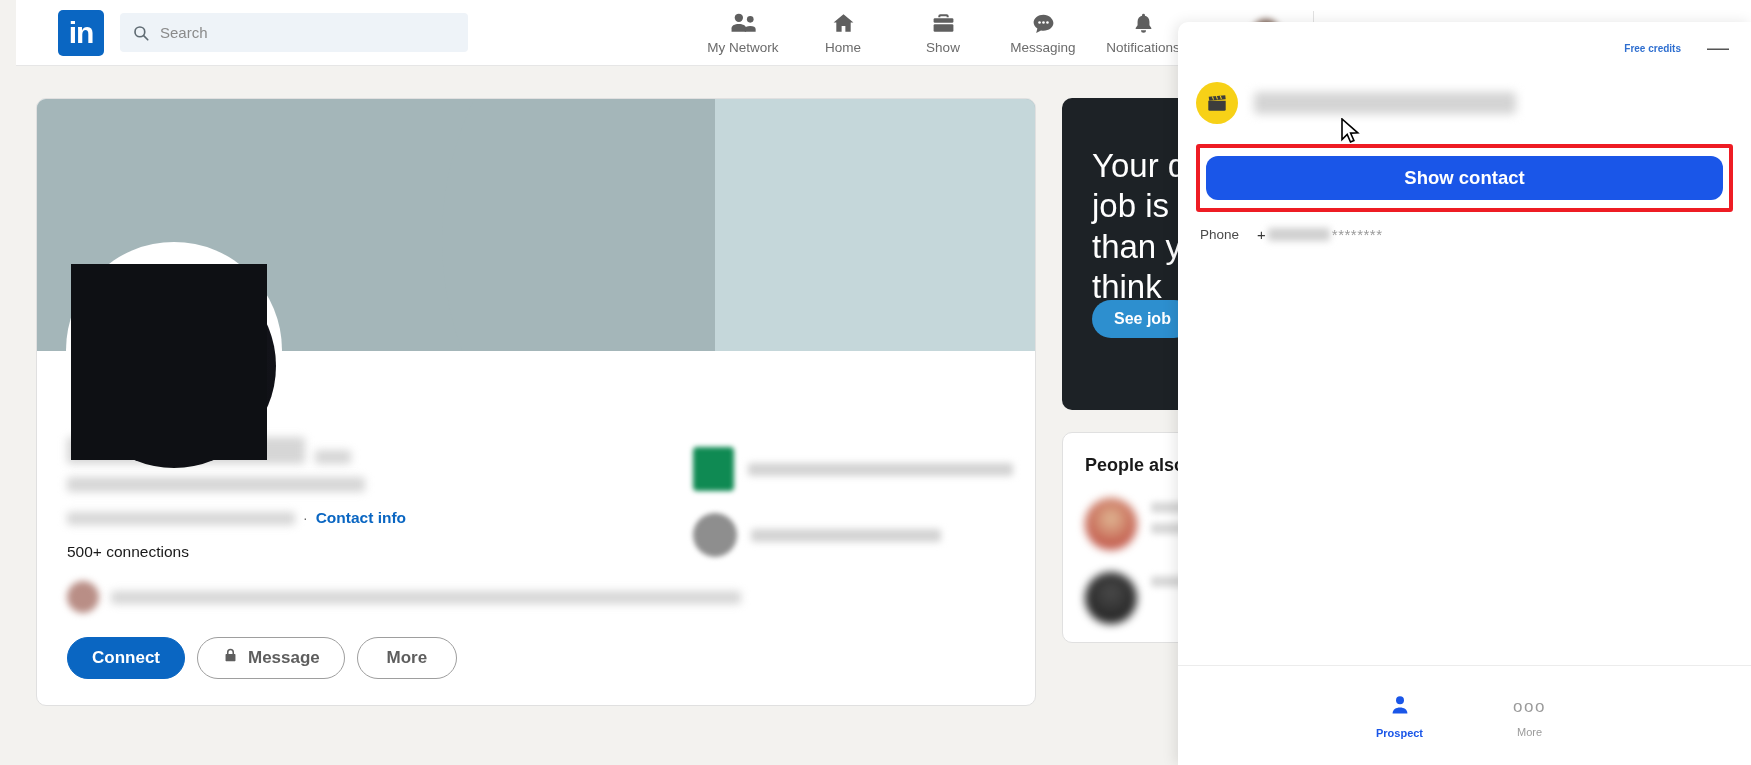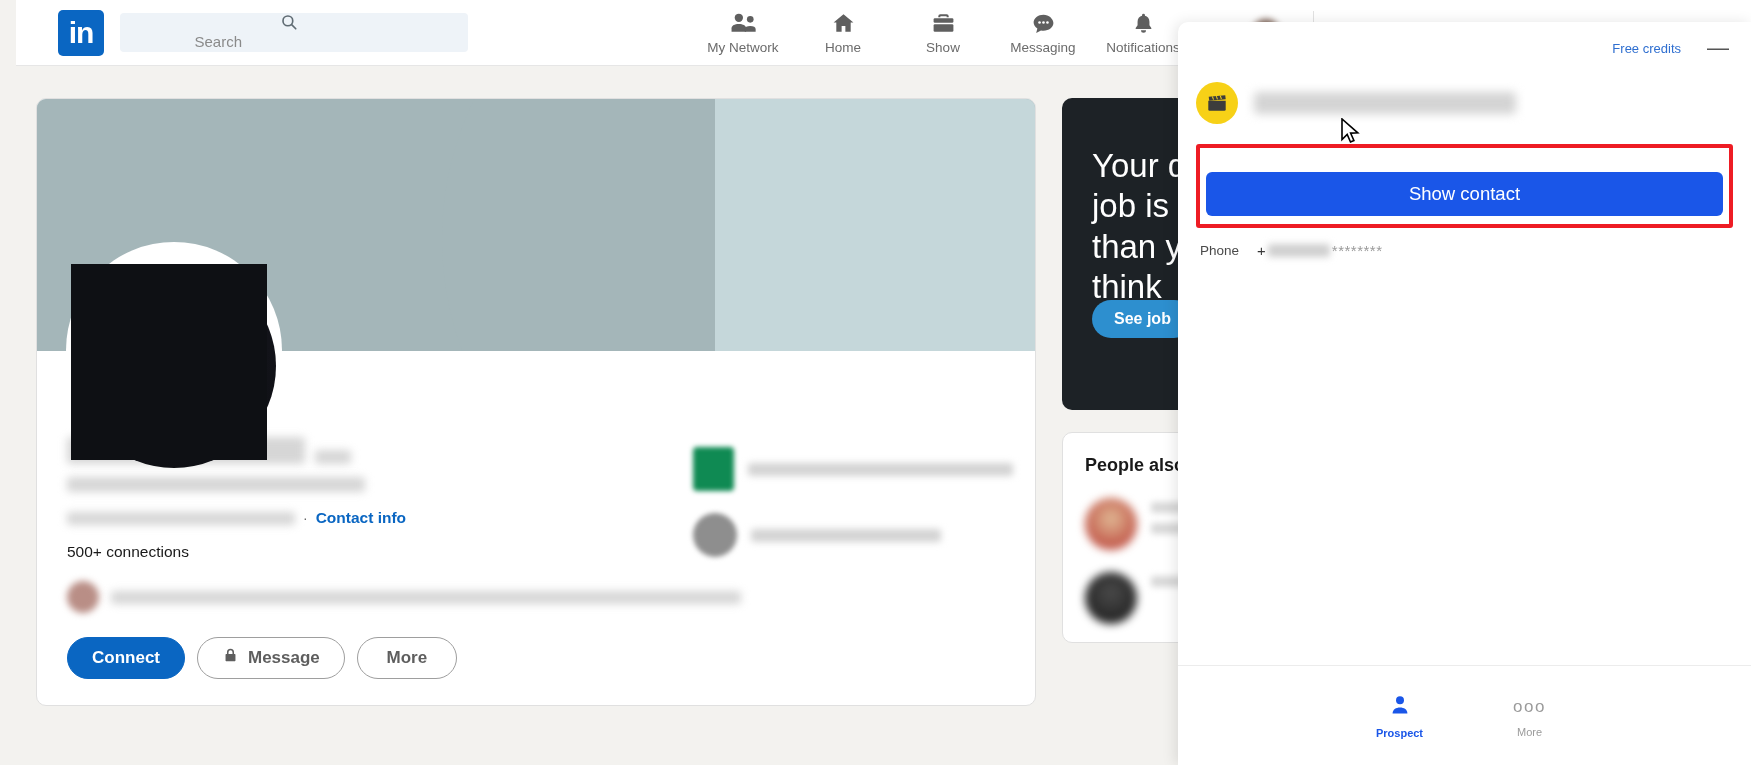--- a/index.html
+++ b/index.html
@@ -26,21 +26,20 @@
     color: #fff; font-weight: bold; font-size: 30px;
     display: flex; align-items: center; justify-content: center;
     letter-spacing: -1px; font-family: "Liberation Sans", sans-serif;
   }
   .search-wrap {
     margin-left: 16px;
     width: 348px; height: 39px;
     background: #eef3f8; border-radius: 4px;
     display: flex; align-items: center;
     padding: 0 12px;
-    flex-direction: column;
   }
   .search-icon { width: 18px; height: 18px; flex: 0 0 18px; margin-right: 10px; }
   .search-input {
     flex: 1; border: none; outline: none; background: transparent;
     font-size: 15px; color: #7a7a7a;
     font-family: "Liberation Sans", sans-serif;
   }
   .search-input::placeholder { color: #8a8a8a; }
 
   .navitems { display: flex; align-items: flex-end; margin-left: 225px; height: 66px; }
@@ -163,40 +162,40 @@
   
   .overlay {
     position: absolute; left: 1178px; top: 22px;
     width: 573px; height: 743px;
     background: #ffffff;
     border-top-left-radius: 10px;
     box-shadow: -3px 0 14px rgba(0,0,0,0.10);
     z-index: 40;
   }
   .ov-head { height: 52px; display: flex; align-items: center; justify-content: flex-end; padding-right: 18px; gap: 22px; }
-  .free-credits { color: #2f6fd0; font-size: 13px; font-weight: normal; cursor: pointer; }
+  .free-credits { color: #2f6fd0; font-size: 10px; font-weight: bold; cursor: pointer; }
   .minimize { color: #555; font-size: 22px; line-height: 10px; cursor: pointer; padding: 0 4px; }
 
   .ov-person { display: flex; align-items: center; gap: 16px; padding: 0 18px; height: 58px; }
   .ov-badge {
     width: 42px; height: 42px; border-radius: 50%;
     background: #f7d117; display: flex; align-items: center; justify-content: center;
   }
   .ov-name-redact { width: 262px; height: 22px; background: #d4d4d4; filter: blur(5px); border-radius: 4px; }
 
   .ov-cta-wrap {
     margin: 12px 18px 0 18px;
     border: 4px solid #ee1c24; border-radius: 3px;
     padding: 8px 6px;
   }
   .ov-cta {
-    width: 100%; height: 44px; background: #1a56e8; border-radius: 6px;
-    color: #fff; font-size: 18.5px; font-weight: normal;
+    width: 100%; height: 44px; background: #1a56e8; border-radius: 12px;
+    color: #fff; font-size: 18.5px; font-weight: bold;
     display: flex; align-items: center; justify-content: center; cursor: pointer;
-    border: none; font-family: "Liberation Sans", sans-serif; margin-top: 16px;
+    border: none; font-family: "Liberation Sans", sans-serif;
   }
 
   .ov-field { display: flex; align-items: center; gap: 18px; padding: 14px 18px 0 22px; }
   .ov-field-label { font-size: 13.5px; color: #4a4a4a; }
   .ov-phone-val { display: flex; align-items: center; gap: 2px; }
   .ov-phone-plus { font-size: 15px; color: #333; }
   .ov-phone-mask { width: 62px; height: 13px; background: #cfcfcf; filter: blur(3.6px); border-radius: 2px; }
   .ov-phone-stars { font-size: 15px; color: #9a9a9a; letter-spacing: 0.5px; }
 
   .ov-foot {

